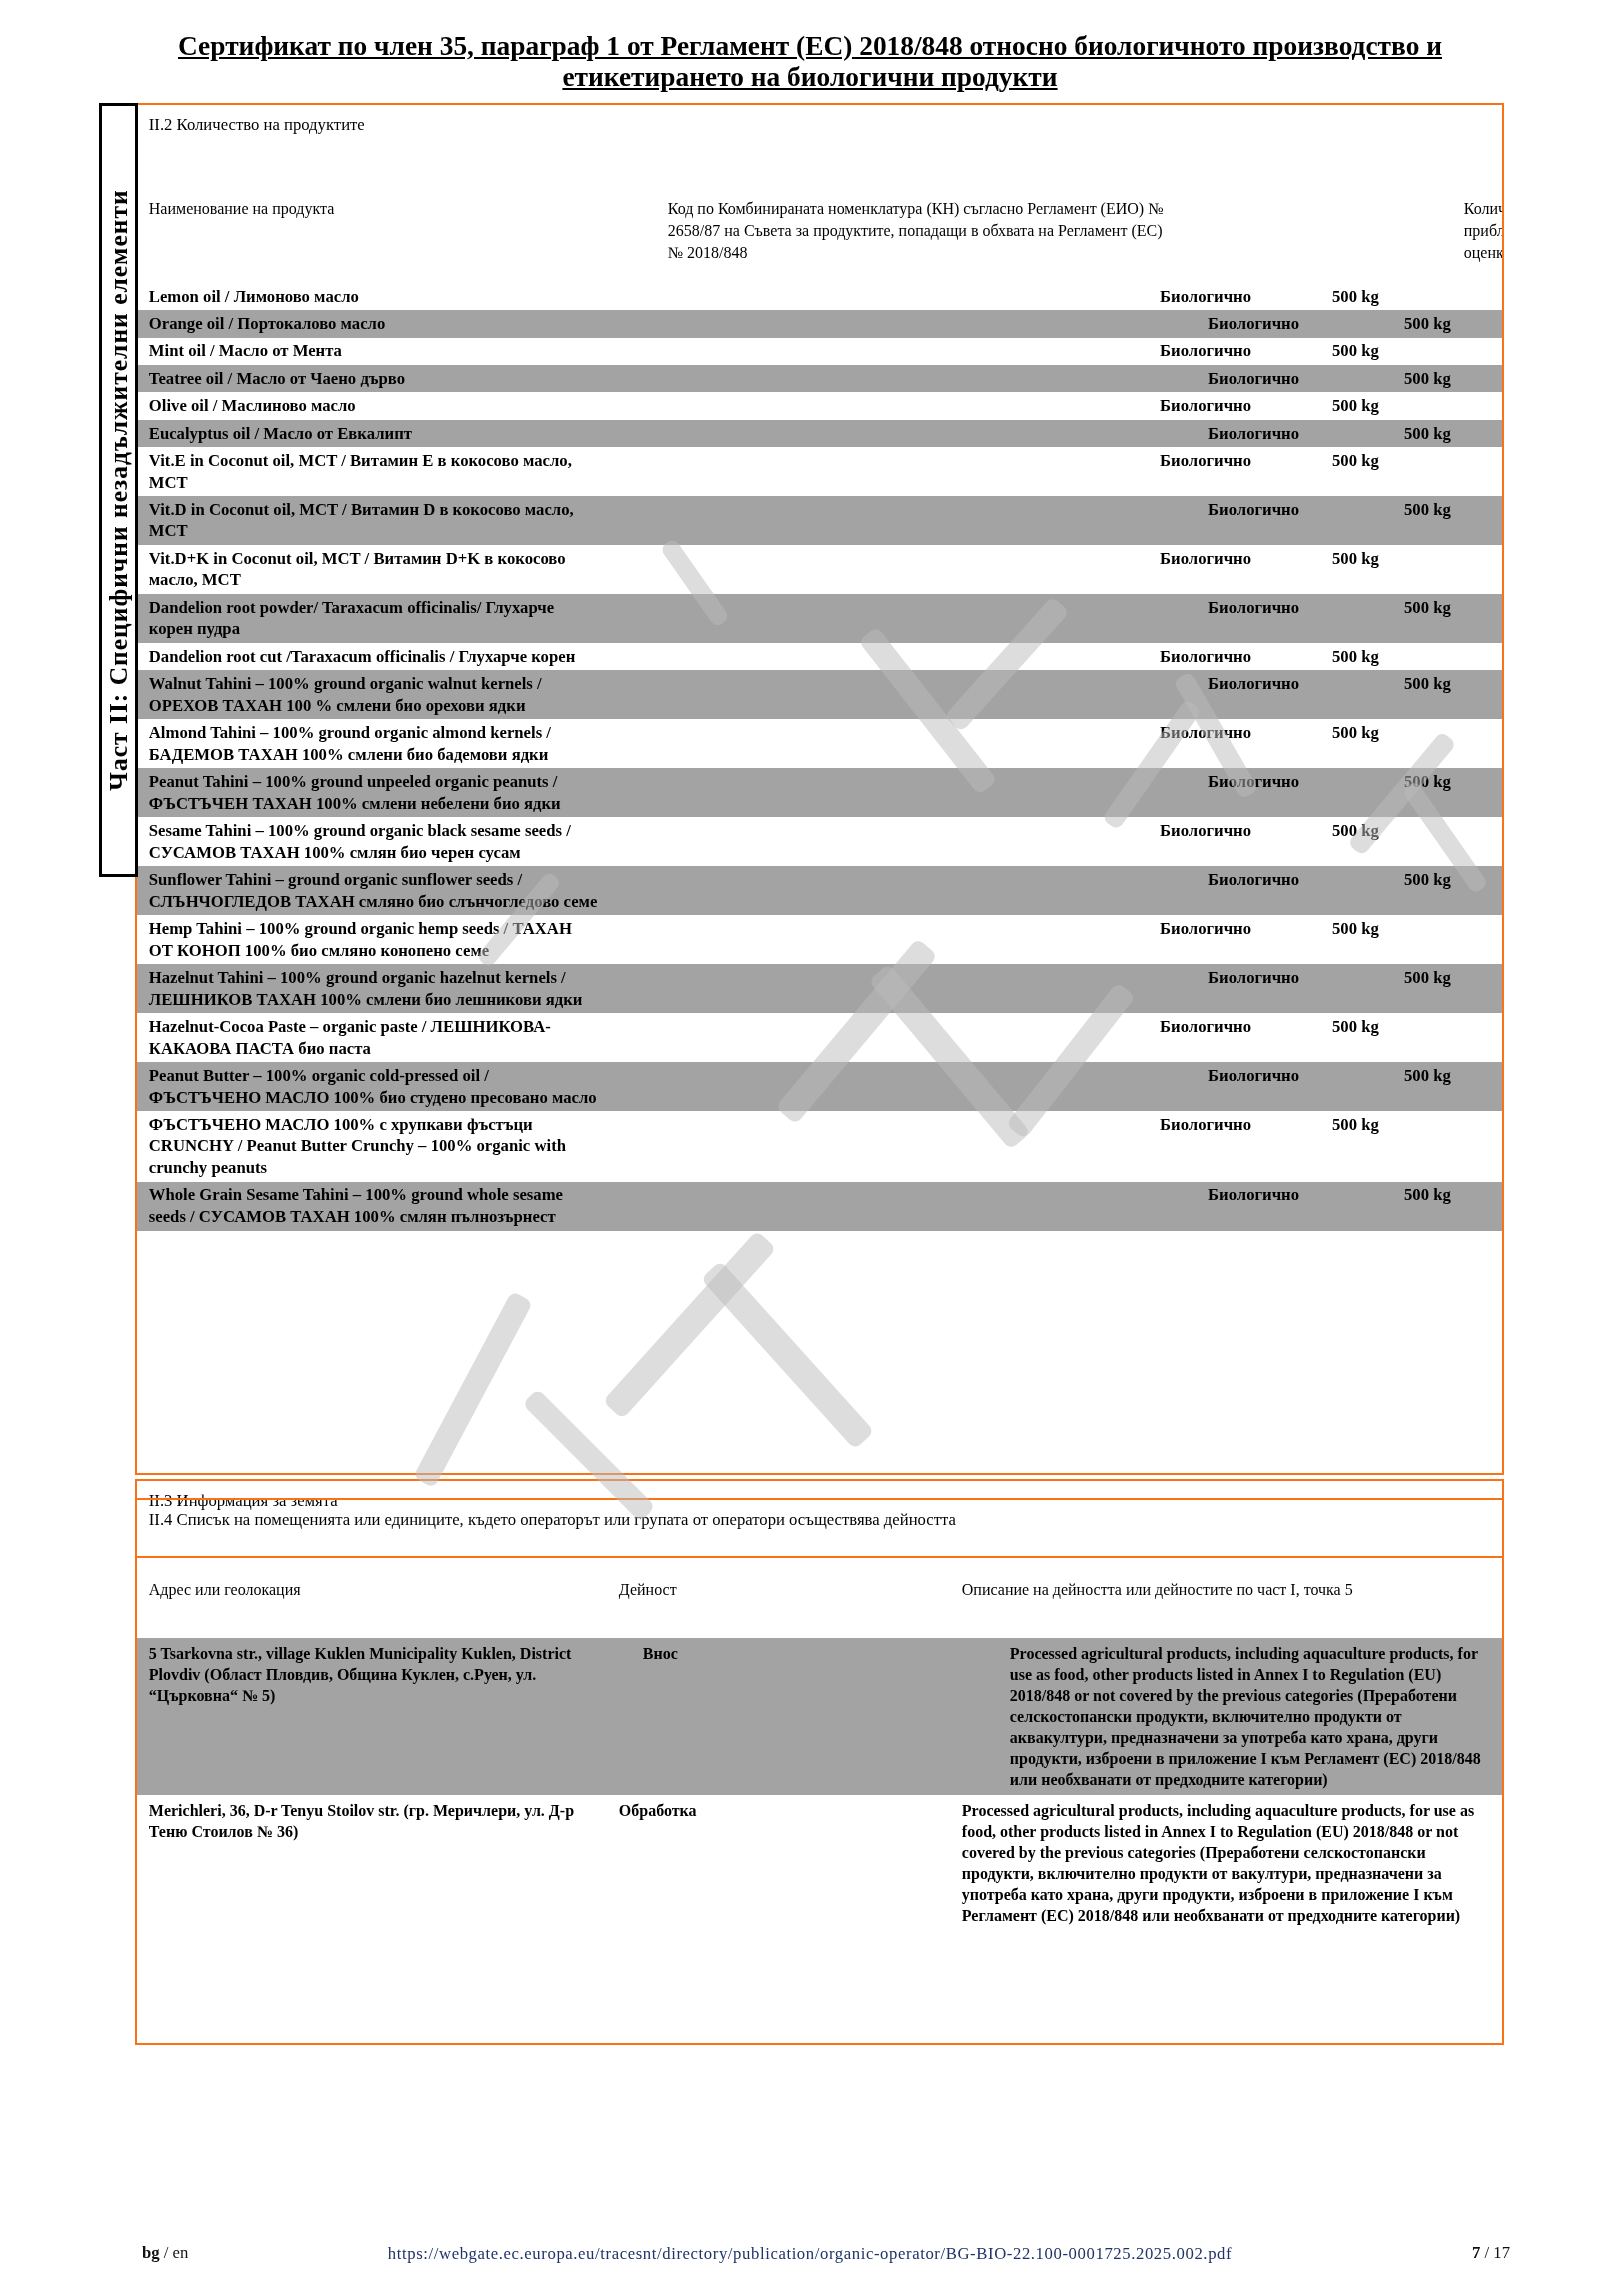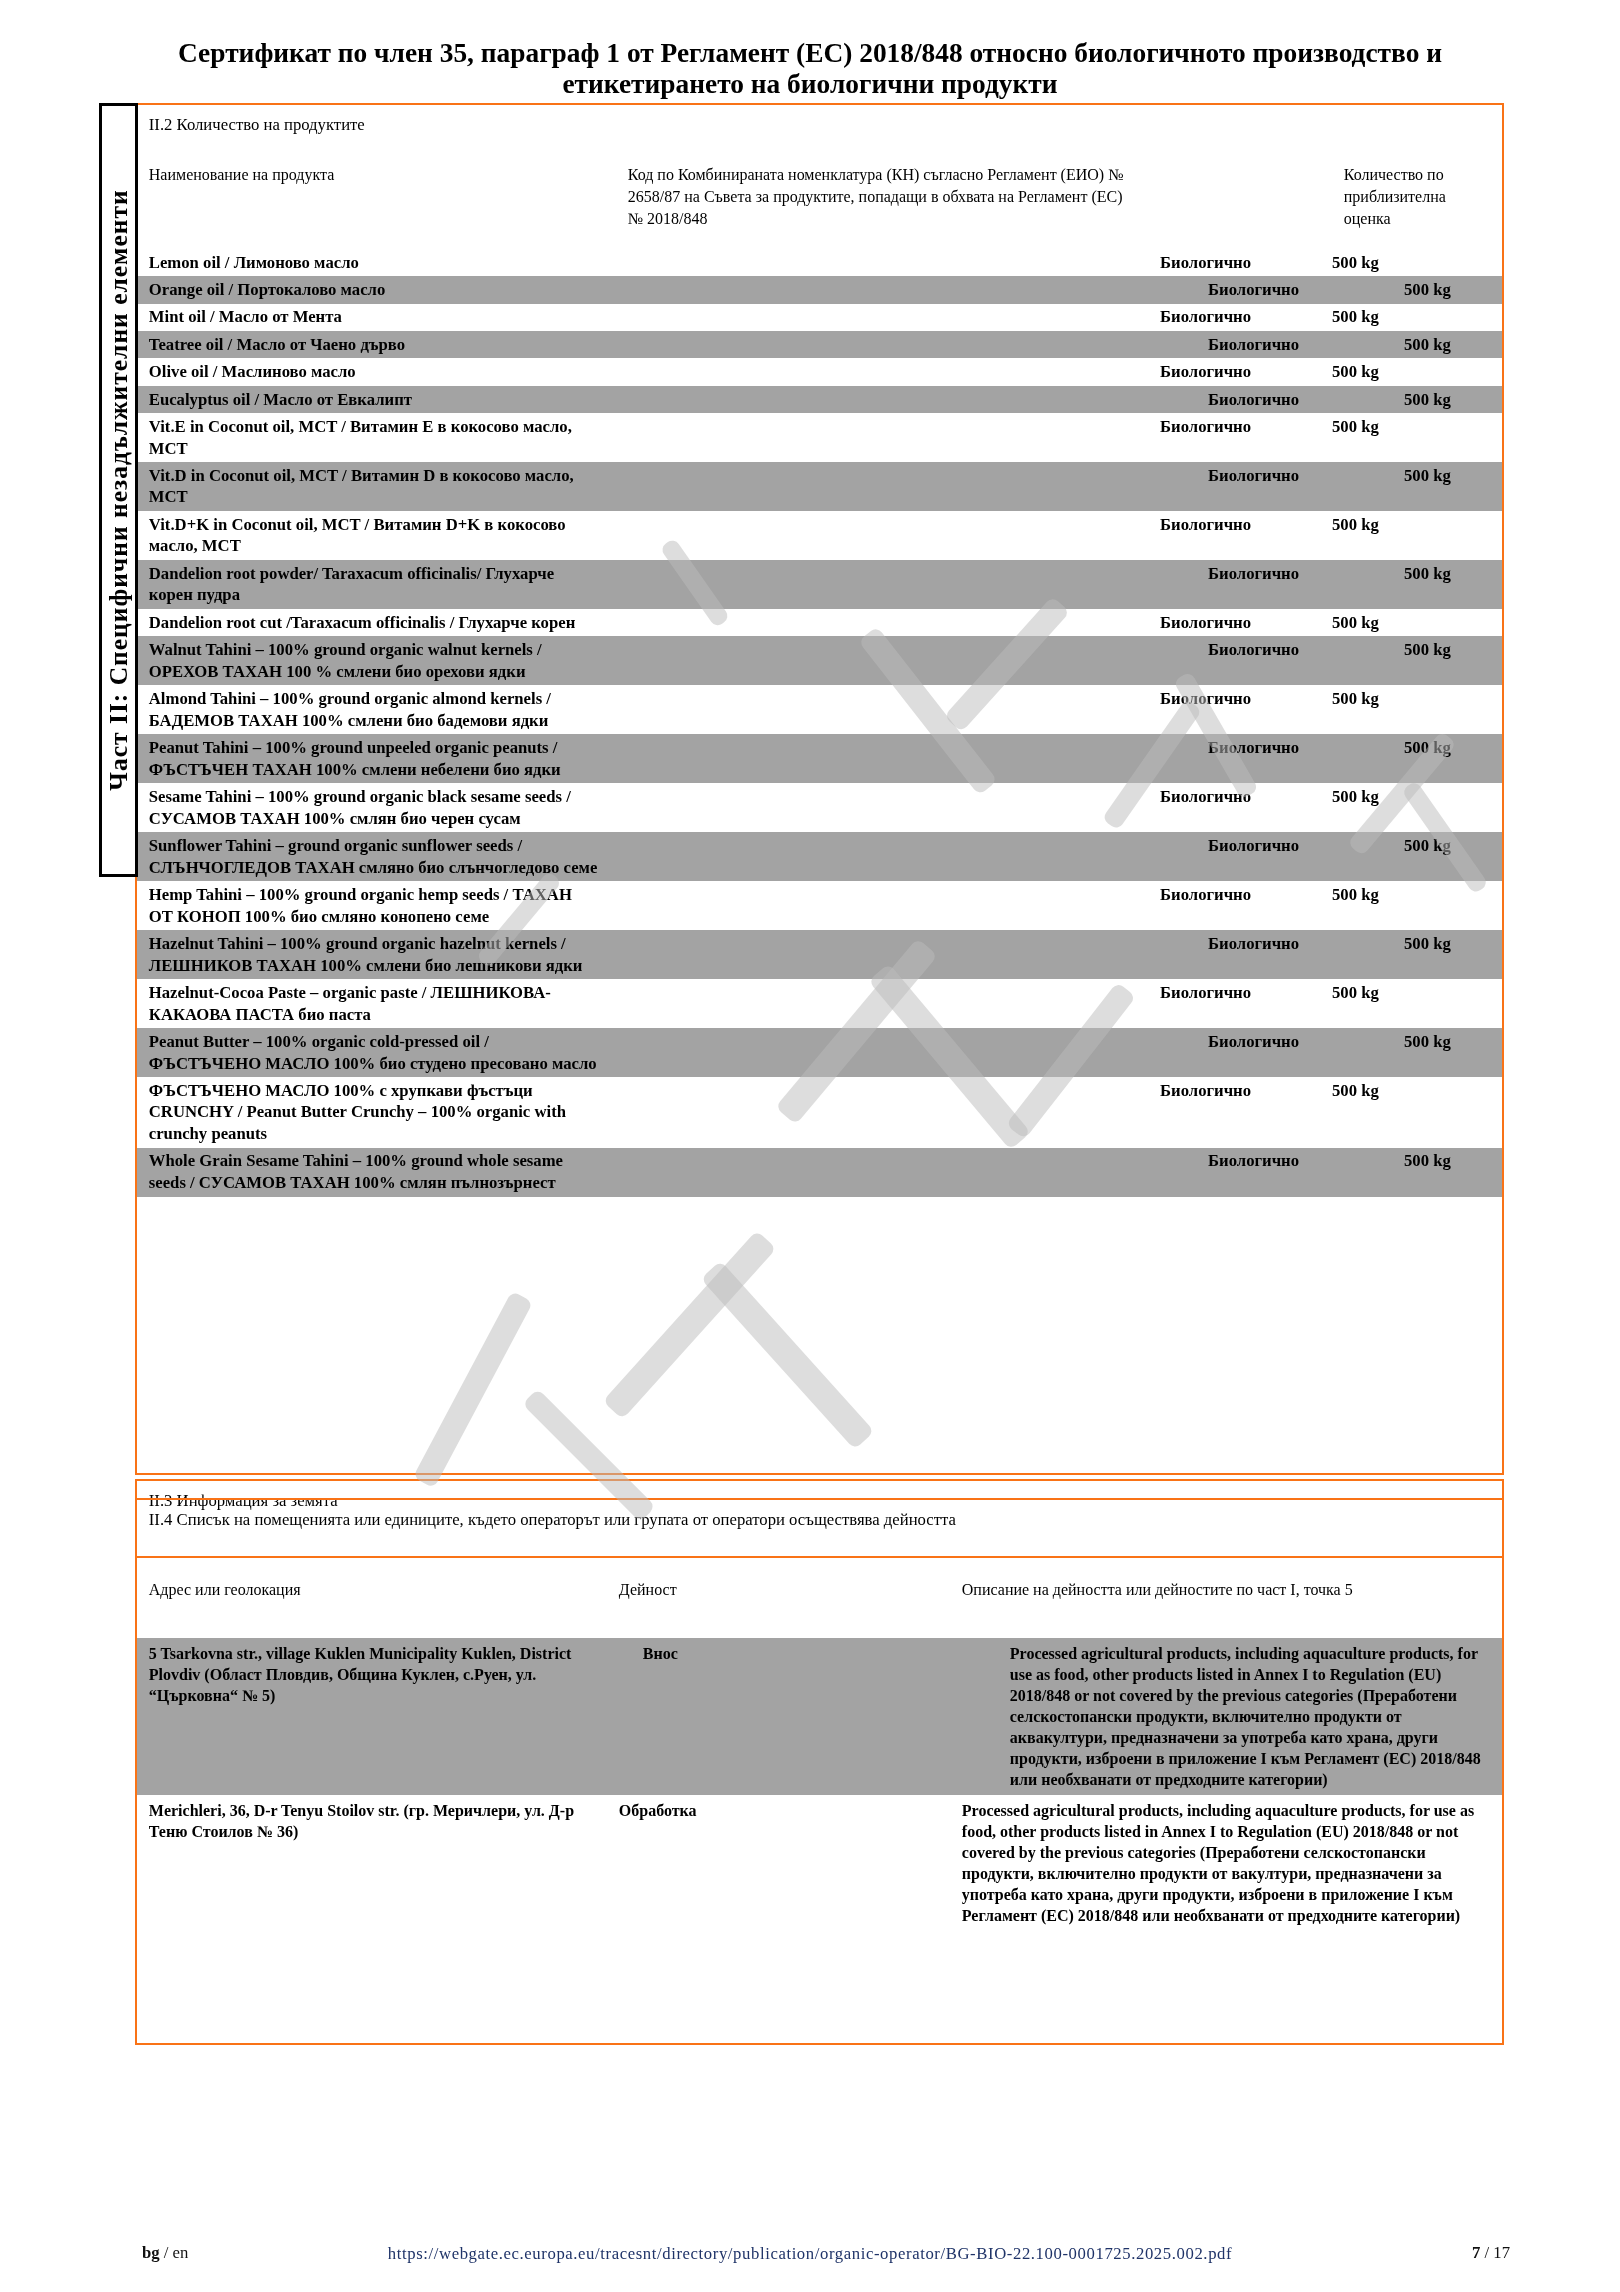--- a/index.html
+++ b/index.html
@@ -5,21 +5,21 @@
   html,body { margin:0; padding:0; background:#ffffff; }
   .page {
     position:relative; width:1620px; height:2293px; background:#ffffff;
     font-family:"Liberation Serif","DejaVu Serif",serif; color:#000;
     overflow:hidden;
   }
   .title {
     position:absolute; top:25.5px; left:0; right:0; text-align:center;
     font-size:27.4px; font-weight:bold; line-height:31px;
   }
-  .title-inner { max-width:1313px; margin:12px auto; }
+  .title-inner { max-width:1313px; margin:5px auto;text-decoration:underline; }
 
   
   .sidebar-box {
     position:absolute; left:99px; top:103px; width:39px; height:774px;
     border:3.9px solid #000; box-sizing:border-box; background:#fff; z-index:2;
   }
   .sidebar-label {
     position:absolute; left:50%; top:50%;
     transform:translate(-50%,-50%) rotate(-90deg);
     white-space:nowrap; font-weight:bold; font-size:25.5px; letter-spacing:1px;
@@ -31,21 +31,21 @@
     border:2px solid #f97316; box-sizing:border-box; overflow:hidden;
   }
   .box-ii2 { top:103px;  height:1372px; }
   .box-ii3 { top:1479px; height:79px;  }
   .box-ii4 { top:1498px; height:547px; }
 
   .section-label { font-size:16.7px; line-height:21.6px; padding:8.8px 11.8px 0 11.8px; }
 
   
   .ii2-grid { display:grid; grid-template-columns:479px 544px 172px 1fr; }
-  .ii2-header { margin-top:29px; padding-bottom:19.6px; }
+  .ii2-header { margin-top:63px; padding-bottom:19.6px;gap:40px; }
   .ii2-header .cell { font-size:16px; line-height:21.6px; padding:0 24.5px 0 11.8px; }
   .product-row .cell {
     font-weight:bold; font-size:16.7px; line-height:21.6px;
     padding-top:2.9px; padding-bottom:2.9px;
   }
   .product-row .name { padding-left:11.8px; padding-right:17.6px; }
   .product-row .method, .product-row .qty { white-space:nowrap; }
   .shaded { background:#a3a3a3;gap:24px; }
 
   

